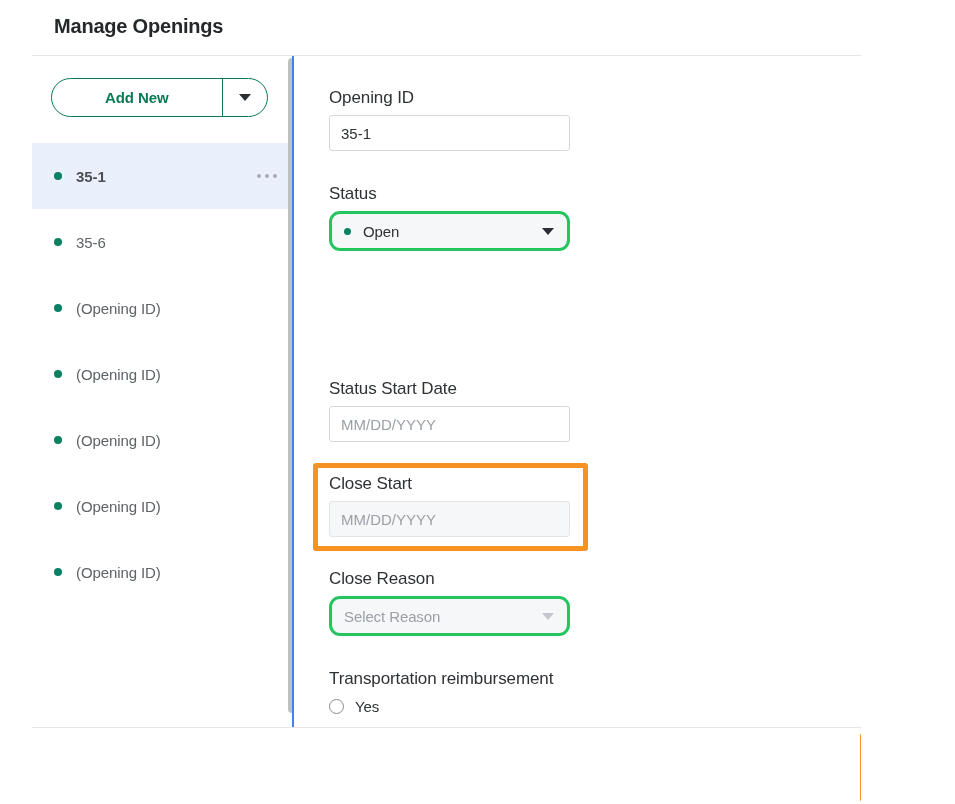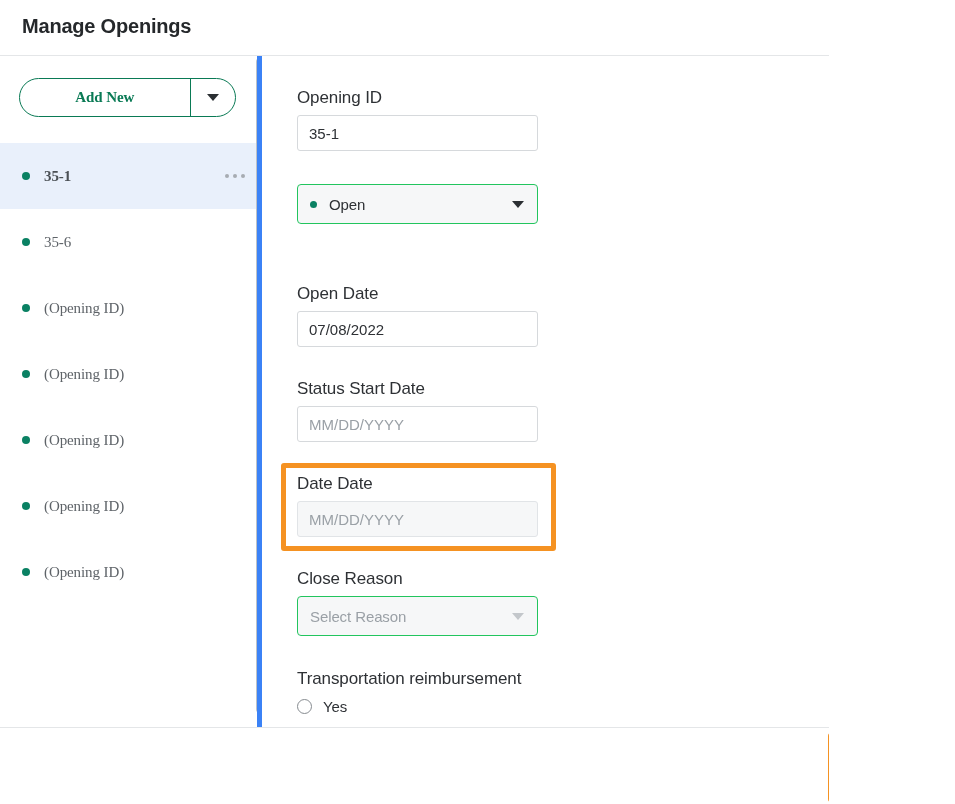--- a/index.html
+++ b/index.html
@@ -8,20 +8,21 @@
     width: 955px; height: 804px;
     background: #ffffff;
     font-family: "Liberation Sans", sans-serif;
     -webkit-font-smoothing: antialiased;
   }
   #app {
     position: relative;
     width: 829px; height: 804px;
     background: #a16207;
     overflow: hidden;
+    margin-left: 32px;
   }
 
   
   .modal-header {
     position: absolute; left: 0; top: 0;
     width: 955px; height: 56px;
     background: #ffffff;
     border-bottom: 1px solid #e4e6e8;
   }
   .modal-title {
@@ -42,23 +43,22 @@
     position: absolute; left: 0; top: 56px;
     width: 955px; height: 671px;
     background: #ffffff;
   }
 
   
   .sidebar {
     position: absolute; left: 0; top: 0;
     width: 262px; height: 671px;
     background: #ffffff;
-    border-right: 5px solid #3b82f6;
+    border-right: 2px solid #3b82f6;
     overflow: hidden;
-    font-family: Liberation Serif, serif;
   }
   .addnew-wrap {
     position: absolute; left: 19px; top: 22px;
     width: 217px; height: 39px;
     border: 1.5px solid #0a7a55;
     border-radius: 20px;
     display: flex; align-items: stretch;
     background: #ffffff;
     overflow: hidden;
   }
@@ -147,22 +147,22 @@
     padding: 0 11px;
     outline: none;
   }
   .tinput::placeholder { color: #9aa0a6; }
   .tinput.disabled {
     background: #f6f7f8; border-color: #e1e4e7; color: #9aa0a6;
   }
   .selbox {
     position: relative;
     width: 241px; height: 40px;
-    border: 1px solid #22c55e;
-    border-radius: 4px;
+    border: 3px solid #22c55e;
+    border-radius: 11px;
     background: #f6f7f8;
     display: flex; align-items: center;
     padding: 0 12px;
     cursor: pointer;
   }
   .sel-dot {
     width: 7px; height: 7px; border-radius: 50%;
     background: #0a8163; margin-right: 12px; flex: 0 0 auto;
   }
   .sel-value { font-size: 15px; color: #2e3135; letter-spacing: -0.1px; }
@@ -285,39 +285,36 @@
     </div>
 
     <div class="form-pane">
 
       <div class="field" style="left:34px; top:32px;">
         <label class="field-label">Opening ID</label>
         <input class="tinput" type="text" value="35-1" style="">
       </div>
 
       <div class="field" style="left:34px; top:128px;">
+        <label class="field-label">Status</label>
         <div class="selbox">
           <span class="sel-dot"></span>
           <span class="sel-value">Open</span>
           <span class="sel-caret"></span>
         </div>
       </div>
 
-      <div class="field" style="left:34px; top:228px;">
-        <label class="field-label">Open Date</label>
-        <input class="tinput" type="text" value="07/08/2022" style="">
-      </div>
 
       <div class="field" style="left:34px; top:323px;">
         <label class="field-label">Status Start Date</label>
         <input class="tinput" type="text" placeholder="MM/DD/YYYY" style="">
       </div>
 
       <div class="field" style="left:34px; top:418px;">
-        <label class="field-label">Date Date</label>
+        <label class="field-label">Close Start</label>
         <input class="tinput disabled" type="text" placeholder="MM/DD/YYYY" style="">
       </div>
 
       <div class="field" style="left:34px; top:613px;">
         <label class="field-label">Transportation reimbursement</label>
         <div class="radio-row">
           <span class="radio-circle"></span>
           <span class="radio-text">Yes</span>
         </div>
       </div>

